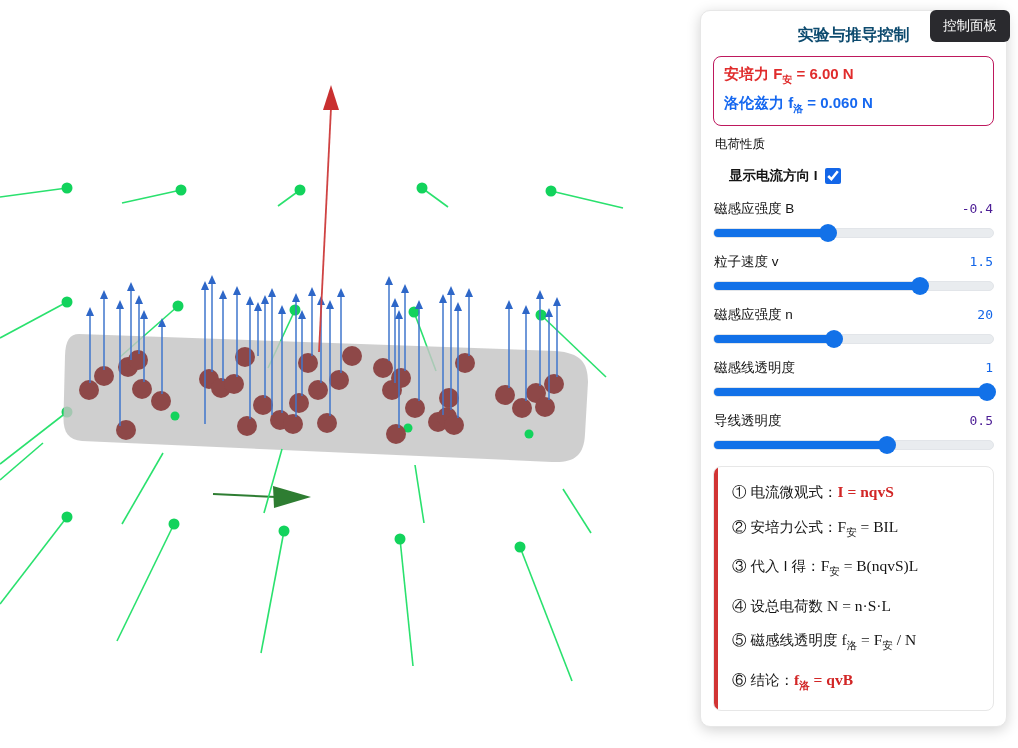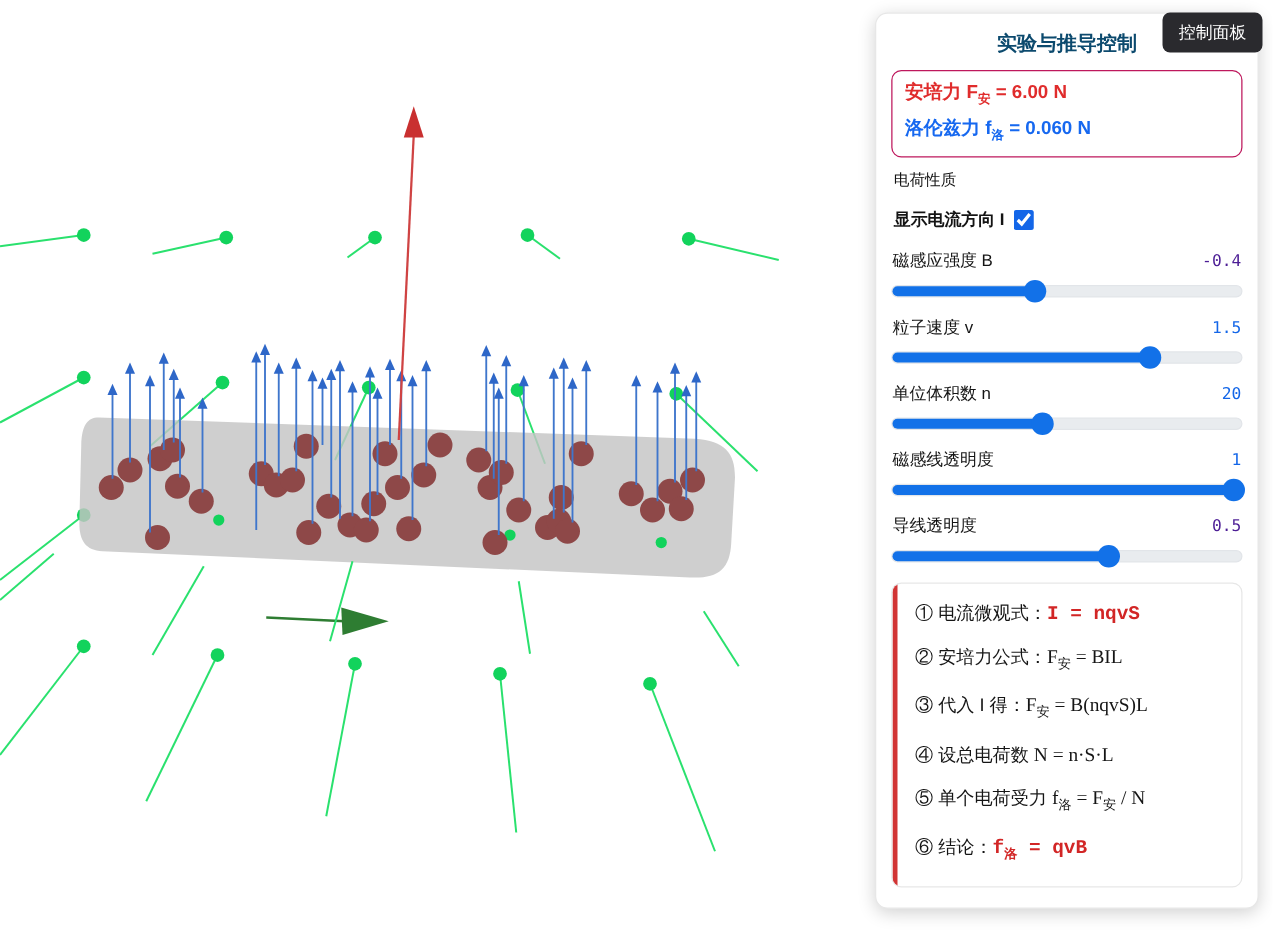--- a/index.html
+++ b/index.html
@@ -26,35 +26,35 @@
   .force-box{
     border:1px solid #be185d;border-radius:8px;
     padding:5px 10px;font-size:15px;font-weight:bold;line-height:23px;
   }
   .force-line sub{font-size:10px;}
   .sec-label{font-size:12.5px;color:#111;margin:10px 2px 5px;}
   .btn-row{display:flex;gap:8px;}
   .charge-btn{flex:1;height:28px;font-size:13px;border-radius:5px;border:1px solid transparent;font-family:inherit;cursor:pointer;}
   .charge-btn.sel{background:#2f3136;color:#fff;font-weight:600;}
   .charge-btn.unsel{background:#f2f2f2;border-color:#cfcfcf;color:#222;}
-  .check-row{margin:14px 2px 4px;font-size:13.5px;font-weight:600;color:#141414;display:flex;align-items:center;gap:7px;}
+  .check-row{margin:14px 16px 4px;font-size:13.5px;font-weight:600;color:#141414;display:flex;align-items:center;gap:7px;}
   .check-row input{width:16px;height:16px;accent-color:#1366e8;margin:0;}
   .slider{margin-top:15px;}
   .slider-head{display:flex;justify-content:space-between;align-items:baseline;padding:0 1px;}
   .slider-label{font-size:13.5px;font-weight:400;color:#141414;}
   .slider-value{font-size:13px;font-family:"DejaVu Sans Mono",monospace;}
   .track{position:relative;height:8px;background:#e9ecef;border:1px solid #e2e5e9;border-radius:5px;margin-top:10px;}
   .fill{position:absolute;left:0;top:0;height:100%;border-radius:5px;}
   .thumb{position:absolute;top:50%;width:18px;height:18px;border-radius:50%;transform:translate(-50%,-50%);cursor:pointer;}
   .deriv{position:relative;margin-top:16px;border:1px solid #e7e7e7;border-radius:8px;padding:8px 8px 8px 18px;overflow:hidden;}
   .deriv-bar{position:absolute;left:0;top:0;bottom:0;width:4px;}
   .deriv-line{font-size:14.5px;line-height:33.5px;color:#151515;white-space:nowrap;}
   .formula{font-family:"Liberation Serif",serif;font-size:15.5px;}
   .formula sub{font-size:10.5px;}
-  .red-f{font-weight:bold;font-family:Liberation Mono, monospace;}
+  .red-f{font-weight:bold;}
 </style>
 </head>
 <body>
 
 <svg class="scene" width="700" height="748" viewBox="0 0 700 748">
     <line x1="67" y1="302" x2="0" y2="338" stroke="#2ae16e" stroke-width="1.6"></line>
     <circle cx="67" cy="302" r="5.5" fill="#12d35c"></circle>
     <line x1="178" y1="306" x2="120" y2="357" stroke="#2ae16e" stroke-width="1.6"></line>
     <circle cx="178" cy="306" r="5.5" fill="#12d35c"></circle>
     <line x1="295" y1="310" x2="268" y2="368" stroke="#2ae16e" stroke-width="1.6"></line>
@@ -243,21 +243,21 @@
           <span class="slider-label">粒子速度 v</span>
           <span class="slider-value" style="color: rgb(19, 102, 232);">1.5</span>
         </div>
         <div class="track">
           <div class="fill" style="width: 74%; background: rgb(18, 113, 232);"></div>
           <div class="thumb" style="left: 74%; background: rgb(18, 113, 232);"></div>
         </div>
       </div>
       <div class="slider">
         <div class="slider-head">
-          <span class="slider-label">单位体积数 n</span>
+          <span class="slider-label">磁感应强度 n</span>
           <span class="slider-value" style="color: rgb(19, 102, 232);">20</span>
         </div>
         <div class="track">
           <div class="fill" style="width: 43%; background: rgb(18, 113, 232);"></div>
           <div class="thumb" style="left: 43%; background: rgb(18, 113, 232);"></div>
         </div>
       </div>
       <div class="slider">
         <div class="slider-head">
           <span class="slider-label">磁感线透明度</span>
@@ -280,17 +280,17 @@
       </div>
     </div>
 
   <div class="deriv">
     <div class="deriv-bar" style="background: rgb(209, 52, 52);"></div>
     <div>
         <div class="deriv-line"><span>① 电流微观式：</span><span class="formula red-f" style="color: rgb(210, 38, 38);"><span>I = nqvS</span></span></div>
         <div class="deriv-line"><span>② 安培力公式：</span><span class="formula"><span>F</span><sub>安</sub><span> = BIL</span></span></div>
         <div class="deriv-line"><span>③ 代入 I 得：</span><span class="formula"><span>F</span><sub>安</sub><span> = B(nqvS)L</span></span></div>
         <div class="deriv-line"><span>④ 设总电荷数 </span><span class="formula"><span>N = n·S·L</span></span></div>
-        <div class="deriv-line"><span>⑤ 单个电荷受力 </span><span class="formula"><span>f</span><sub>洛</sub><span> = F</span><sub>安</sub><span> / N</span></span></div>
+        <div class="deriv-line"><span>⑤ 磁感线透明度 </span><span class="formula"><span>f</span><sub>洛</sub><span> = F</span><sub>安</sub><span> / N</span></span></div>
         <div class="deriv-line"><span>⑥ 结论：</span><span class="formula red-f" style="color: rgb(210, 38, 38);"><span>f</span><sub>洛</sub><span> = qvB</span></span></div>
       </div>
   </div>
 </div>
 
 </body></html>

